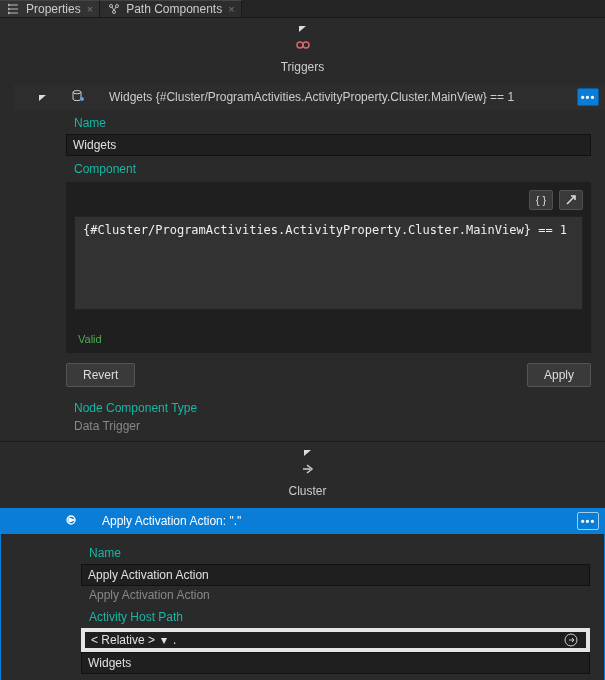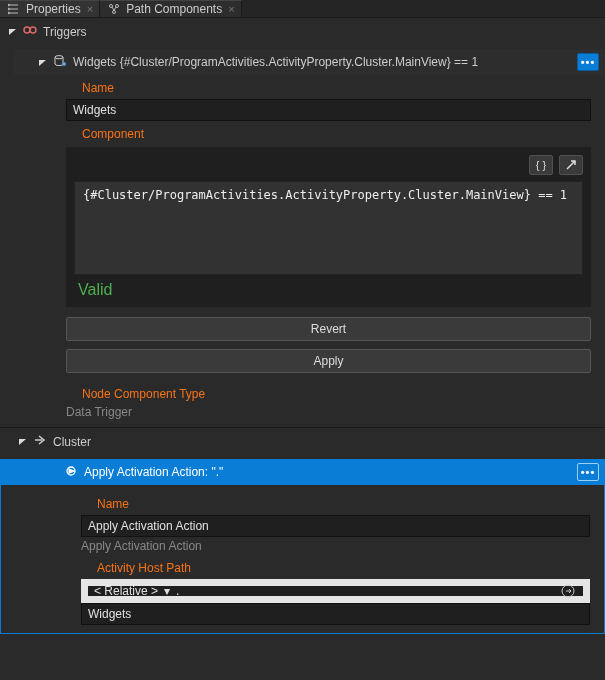--- a/index.html
+++ b/index.html
@@ -31,33 +31,34 @@
   .tab.active { background: #2d2d2d; }
   .tab .close { color: #777; font-size: 11px; }
   .tab-icon svg { display: block; }
 
   
   .section-head {
     display: flex;
     align-items: center;
     gap: 6px;
     padding: 6px 8px;
+    flex-direction: column;
   }
   .collapse-arrow {
     width: 9px; height: 9px;
     display: inline-flex; align-items: center; justify-content: center;
     color: #bbb;
   }
 
   
   .item-bar {
     display: flex;
     align-items: center;
     padding: 4px 6px 4px 24px;
-    gap: 6px;
+    gap: 24px;
     background: #2d2d2d;
     margin: 4px 0 6px 0;
   }
   .item-bar.selected {
     background: #0a7dd6;
     color: #fff;
   }
   .item-bar .spacer { flex: 1; }
 
   .dots-btn {
@@ -78,22 +79,22 @@
   }
 
   
   .form {
     padding: 0 14px 0 52px;
   }
   .form.action {
      padding: 0 14px 0 80px;
   }
   .label {
-    color: #f97316;
-    margin: 6px 0 4px 16px;
+    color: #14b8a6;
+    margin: 6px 0 4px 8px;
   }
   .field {
     background: #1f1f1f;
     border: 1px solid #111;
     color: #e0e0e0;
     height: 22px;
     padding: 2px 6px;
     width: 100%;
     display: flex;
     align-items: center;
@@ -121,52 +122,51 @@
     background: #323232;
     color: #eee;
     font-family: Consolas, monospace;
     font-size: 12px;
     padding: 6px 8px;
     min-height: 94px;
     border: 1px solid #222;
   }
   .valid {
     color: #4caf50;
-    margin-top: 6px;
+    margin-top: 23px;
     padding-left: 4px;
-    font-size: 16px;
+    font-size: 11px;
   }
   .btn-row {
     display: flex; justify-content: space-between; gap: 8px;
     margin: 10px 0 14px 0;
-    flex-direction: column;
   }
   .btn {
     background: #3a3a3a;
     border: 1px solid #555;
     color: #ddd;
     padding: 4px 16px;
     font-size: 12px;
     border-radius: 2px;
   }
-  .static-val { color: #888; margin: 2px 0 8px 0; }
+  .static-val { color: #888; margin: 2px 0 8px 8px; }
 
   
   .divider { height: 1px; background: #1a1a1a; margin: 4px 0 0 0; }
   
   .action-panel {
     border: 1px solid #0a7dd6;
     border-top: none;
     margin: 0 0 0 0;
   }
 
   .row-inline {
     display: flex; align-items: center; gap: 6px;
     background: #1f1f1f;
-    border: 7px solid #e5e5e5;
+    border: 4px solid #e5e5e5;
     height: 24px;
     padding: 0 6px;
   }
   .row-inline .flex { flex:1; color:#e0e0e0; }
   .circ-btn {
     color: #ddd;
     width: 18px; height: 18px;
     display:inline-flex;align-items:center;justify-content:center;
   }
 </style>

